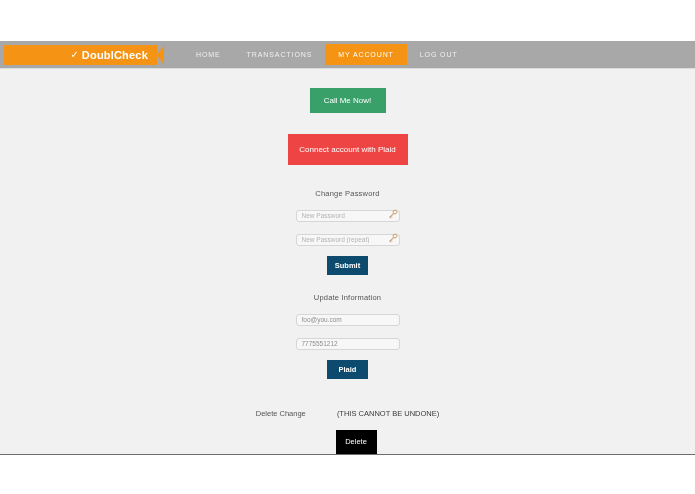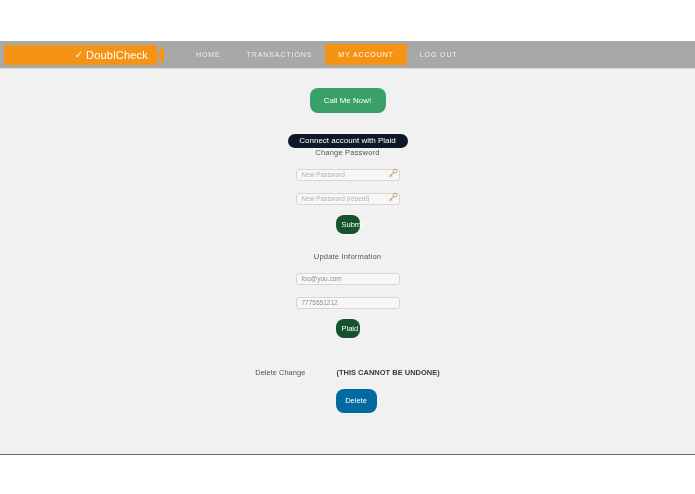--- a/index.html
+++ b/index.html
@@ -59,21 +59,21 @@
     top: 0;
     width: 0;
     height: 0;
     border-top: 10px solid #a8a8a8;
     border-bottom: 10px solid #a8a8a8;
     border-right: 7px solid transparent;
   }
 
   .brand-text {
     font-size: 11px;
-    font-weight: normal;
+    font-weight: bold;
     color: #ffffff;
     letter-spacing: 0.2px;
     white-space: nowrap;
     position: relative;
     z-index: 2;
   }
   .brand-check {
     color: #ffffff;
     font-size: 10px;
     margin-right: 3px;
@@ -114,43 +114,44 @@
     flex-direction: column;
     align-items: center;
   }
 
   .btn {
     border: none;
     color: #ffffff;
     font-family: "Liberation Sans", sans-serif;
     cursor: pointer;
     text-align: center;
-    border-radius: 8px;
+    border-radius: 0;
     line-height: 1;
   }
 
   .btn-call {
     background: #3aa06a;
     width: 76px;
     height: 25px;
     font-size: 8px;
     margin-top: 19px;
   }
 
   .btn-plaid {
-    background: #0f172a;
+    background: #ef4444;
     width: 120px;
-    height: 14px;
+    height: 31px;
     font-size: 8px;
     margin-top: 21px;
   }
 
   .section-title {
     font-size: 7.5px;
     color: #555555;
+    margin-top: 24px;
     letter-spacing: 0.2px;
   }
 
   .field-wrap {
     position: relative;
     width: 104px;
     margin-top: 6px;
   }
   .field {
     width: 104px;
@@ -171,42 +172,43 @@
   .key-icon {
     position: absolute;
     right: 2px;
     top: 1px;
     width: 10px;
     height: 10px;
     pointer-events: none;
   }
 
   .btn-submit, .btn-update {
-    background: #14532d;
-    width: 24px;
+    background: #0c4a6e;
+    width: 41px;
     height: 19px;
     font-size: 7.5px;
     margin-top: 10px;
+    font-weight: bold;
   }
 
   .btn-delete {
-    background: #0369a1;
+    background: #000000;
     width: 41px;
     height: 24px;
     font-size: 7.5px;
     margin-top: 12px;
     margin-left: 17px;
   }
 
   .delete-note {
     font-size: 7.5px;
     color: #555555;
     margin-top: 30px;
   }
-  .delete-note b { font-weight: bold; color: #3a3a3a; padding-left: 29px; }
+  .delete-note b { font-weight: normal; color: #3a3a3a; padding-left: 29px; }
 
   
   .footer-rule {
     position: absolute;
     top: 454px; left: 0;
     width: 695px;
     height: 1px;
     background: #6d6d6d;
   }
   .footer-blank {

